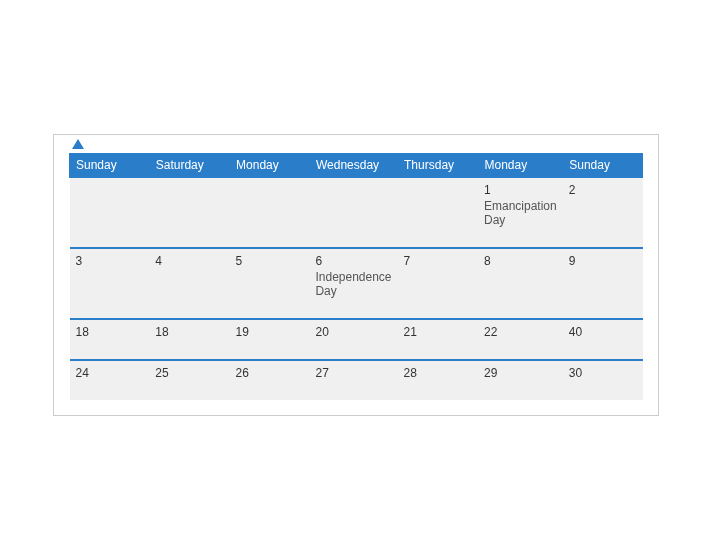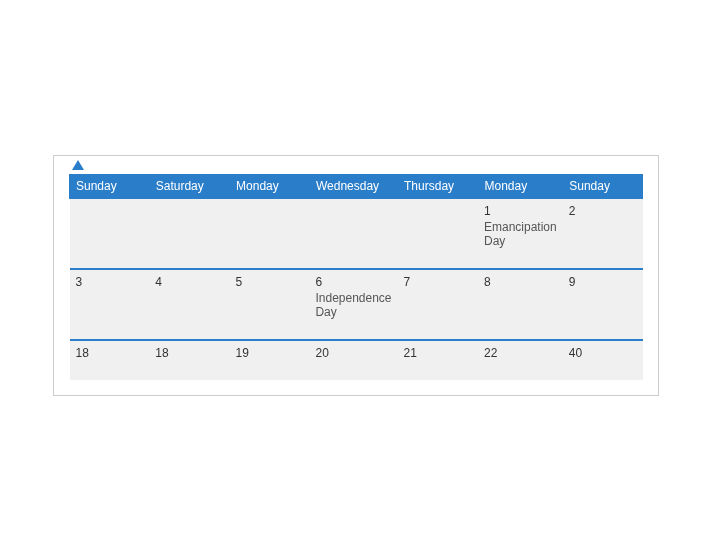--- a/index.html
+++ b/index.html
@@ -192,15 +192,38 @@
           <td>
             <span class="day-number">21</span>
           </td>
           <td>
             <span class="day-number">22</span>
           </td>
           <td>
             <span class="day-number">40</span>
           </td>
         </tr>
+        <tr>
+          <td>
+            <span class="day-number">24</span>
+          </td>
+          <td>
+            <span class="day-number">25</span>
+          </td>
+          <td>
+            <span class="day-number">26</span>
+          </td>
+          <td>
+            <span class="day-number">27</span>
+          </td>
+          <td>
+            <span class="day-number">28</span>
+          </td>
+          <td>
+            <span class="day-number">29</span>
+          </td>
+          <td>
+            <span class="day-number">30</span>
+          </td>
+        </tr>
       </tbody>
   </table>
 </div>
 
 </body></html>

